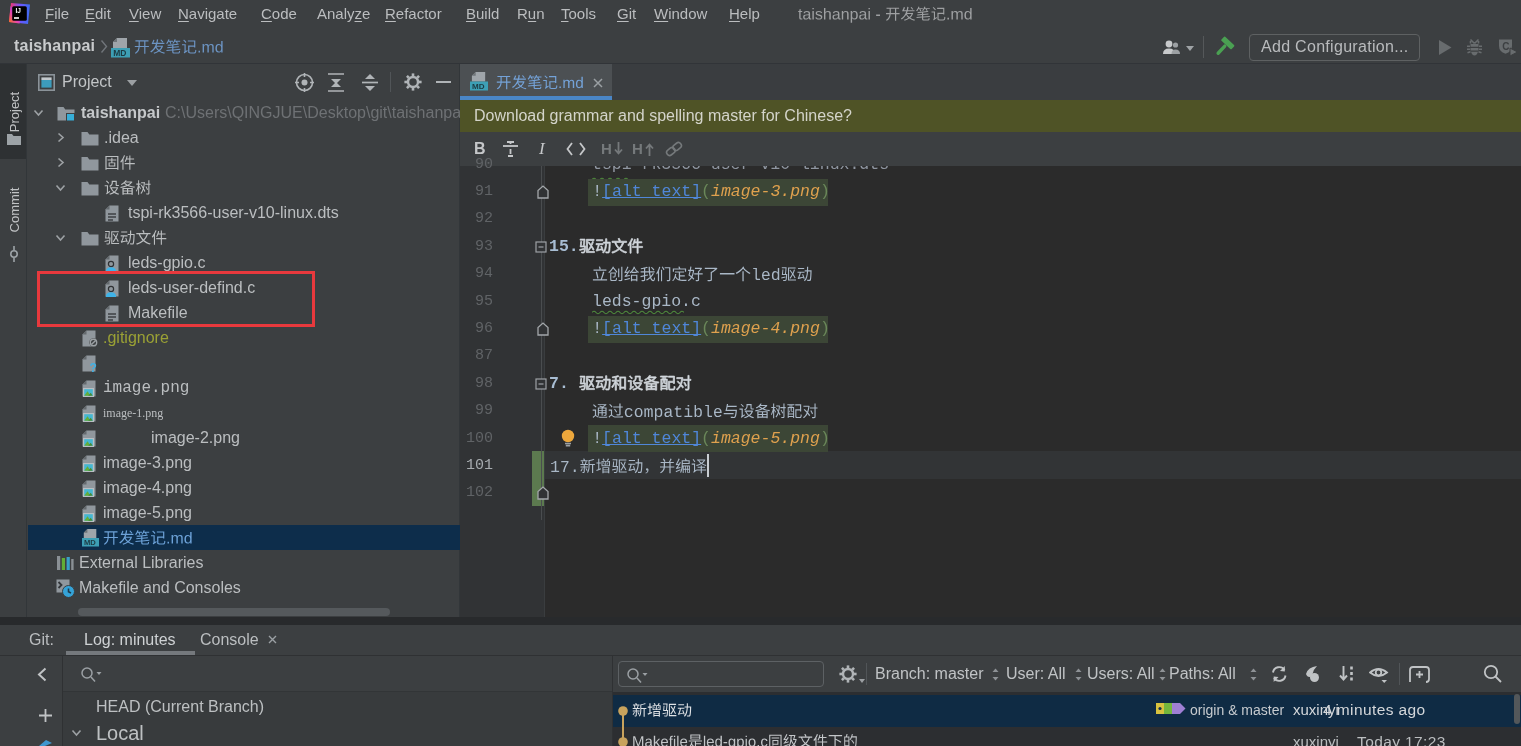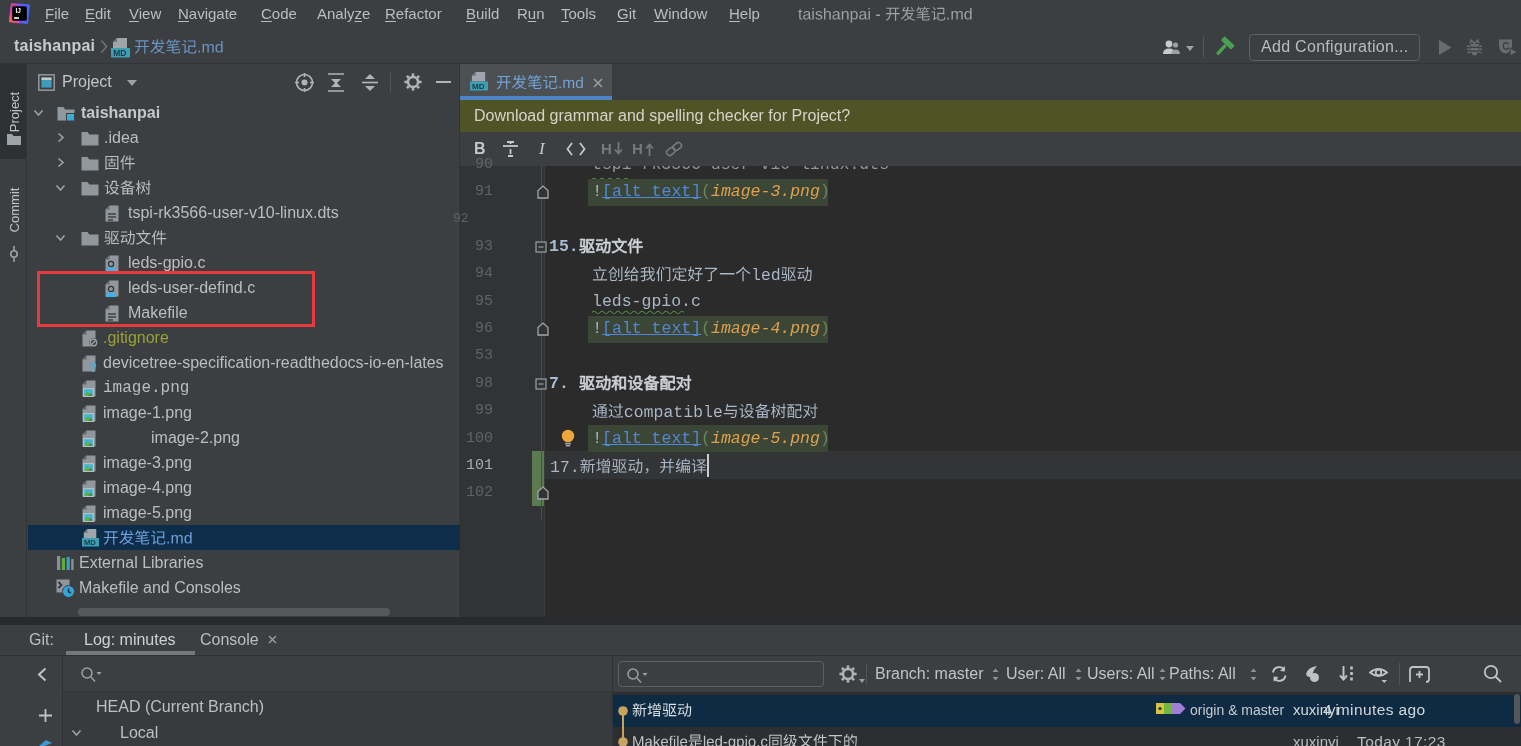--- a/index.html
+++ b/index.html
@@ -144,20 +144,21 @@
     </svg>
     <div class="a" style="left:436px;top:81px;width:15px;height:2px;background:#b0b4b7"></div>
     <svg class="a" style="left:33px;top:108.5px" width="11" height="8" viewBox="0 0 11 8">
       <path d="M1.5 1.5 L5.5 6 L9.5 1.5" stroke="#9da1a4" stroke-width="1.6" fill="none"></path>
     </svg>
     <svg class="a" style="left:57px;top:105.5px" width="18" height="15" viewBox="0 0 18 15">
       <path d="M0.5 1 L6.5 1 L8.3 3.4 L17.5 3.4 L17.5 14.5 L0.5 14.5 Z" fill="#90979d"></path>
       <rect x="9.5" y="7.5" width="8" height="7.5" fill="#36aed8" stroke="#3c3f41" stroke-width="1"></rect>
     </svg>
     <div class="a" style="left:81px;top:100.5px;height:24px;line-height:24px;font-size:16px;color:#c5c8ca;font-weight:bold;font-family:'Liberation Sans',sans-serif;white-space:pre;">taishanpai</div>
+    <div class="a" style="left:165px;top:100.5px;height:24px;line-height:24px;font-size:16px;color:#6e7174;font-weight:normal;font-family:'Liberation Sans',sans-serif;white-space:pre;">C:\Users\QINGJUE\Desktop\git\taishanpa</div>
     <svg class="a" style="left:57px;top:132.0px" width="8" height="11" viewBox="0 0 8 11">
       <path d="M1.5 1.5 L6 5.5 L1.5 9.5" stroke="#9da1a4" stroke-width="1.6" fill="none"></path>
     </svg>
     <svg class="a" style="left:81px;top:130.5px" width="18" height="15" viewBox="0 0 18 15">
       <path d="M0.5 1 L6.5 1 L8.3 3.4 L17.5 3.4 L17.5 14.5 L0.5 14.5 Z" fill="#90979d"></path>
     </svg>
     <div class="a" style="left:104px;top:125.5px;height:24px;line-height:24px;font-size:16px;color:#bbbec0;font-weight:normal;font-family:'Liberation Sans',sans-serif;white-space:pre;">.idea</div>
     <svg class="a" style="left:57px;top:157.0px" width="8" height="11" viewBox="0 0 8 11">
       <path d="M1.5 1.5 L6 5.5 L1.5 9.5" stroke="#9da1a4" stroke-width="1.6" fill="none"></path>
     </svg>
@@ -227,39 +228,38 @@
       <circle cx="11.5" cy="12.5" r="4.2" fill="#3c3f41"></circle>
       <circle cx="11.5" cy="12.5" r="3.2" fill="none" stroke="#9ba0a4" stroke-width="1.4"></circle>
       <path d="M9.4 14.6 L13.6 10.4" stroke="#9ba0a4" stroke-width="1.4"></path>
     </svg>
     <div class="a" style="left:103px;top:325.5px;height:24px;line-height:24px;font-size:16px;color:#9aa135;font-weight:normal;font-family:'Liberation Sans',sans-serif;white-space:pre;">.gitignore</div>
     <svg class="a" style="left:82px;top:354.5px" width="17" height="17" viewBox="0 0 17 17">
       <path d="M4.5 0.5 L13.5 0.5 L13.5 16.5 L0.5 16.5 L0.5 4.5 Z" fill="#90979d"></path>
       <path d="M4.5 0.5 L4.5 4.5 L0.5 4.5 Z" fill="#646a6e"></path>
       <text x="7.5" y="17" font-size="12" font-weight="bold" fill="#42b1e4" font-family="Liberation Sans">?</text>
     </svg>
-    <div class="a" style="left:103px;top:350.5px;height:24px;line-height:24px;font-size:16px;color:#bbbec0;font-weight:normal;font-family:'Liberation Sans',sans-serif;white-space:pre;">devicetree-specification-readthedocs-io-en-lates</div>
     <svg class="a" style="left:82px;top:379.5px" width="17" height="17" viewBox="0 0 17 17">
       <path d="M4.5 0.5 L13.5 0.5 L13.5 16.5 L0.5 16.5 L0.5 4.5 Z" fill="#90979d"></path>
       <path d="M4.5 0.5 L4.5 4.5 L0.5 4.5 Z" fill="#646a6e"></path>
       <rect x="1" y="8" width="11" height="9" fill="#b9bfc3"></rect>
       <rect x="2.2" y="9.2" width="8.6" height="6.6" fill="#45b6d2"></rect>
       <path d="M2.2 15.8 L5.6 11.3 L8.4 15.8 Z" fill="#63ad3a"></path>
       <path d="M6.2 15.8 L8.7 12.7 L10.8 15.8 Z" fill="#4a8a34"></path>
     </svg>
     <div class="a" style="left:103px;top:375.5px;height:24px;line-height:24px;font-size:16px;color:#bbbec0;font-weight:normal;font-family:Liberation Mono, monospace;white-space:pre;">image.png</div>
     <svg class="a" style="left:82px;top:404.5px" width="17" height="17" viewBox="0 0 17 17">
       <path d="M4.5 0.5 L13.5 0.5 L13.5 16.5 L0.5 16.5 L0.5 4.5 Z" fill="#90979d"></path>
       <path d="M4.5 0.5 L4.5 4.5 L0.5 4.5 Z" fill="#646a6e"></path>
       <rect x="1" y="8" width="11" height="9" fill="#b9bfc3"></rect>
       <rect x="2.2" y="9.2" width="8.6" height="6.6" fill="#45b6d2"></rect>
       <path d="M2.2 15.8 L5.6 11.3 L8.4 15.8 Z" fill="#63ad3a"></path>
       <path d="M6.2 15.8 L8.7 12.7 L10.8 15.8 Z" fill="#4a8a34"></path>
     </svg>
-    <div class="a" style="left:103px;top:400.5px;height:24px;line-height:24px;font-size:16px;color:#bbbec0;font-weight:normal;font-family:Liberation Sans, sans-serif;white-space:pre;">image-1.png</div>
+    <div class="a" style="left:103px;top:400.5px;height:24px;line-height:24px;font-size:12px;color:#bbbec0;font-weight:normal;font-family:Liberation Serif, serif;white-space:pre;">image-1.png</div>
     <svg class="a" style="left:82px;top:429.5px" width="17" height="17" viewBox="0 0 17 17">
       <path d="M4.5 0.5 L13.5 0.5 L13.5 16.5 L0.5 16.5 L0.5 4.5 Z" fill="#90979d"></path>
       <path d="M4.5 0.5 L4.5 4.5 L0.5 4.5 Z" fill="#646a6e"></path>
       <rect x="1" y="8" width="11" height="9" fill="#b9bfc3"></rect>
       <rect x="2.2" y="9.2" width="8.6" height="6.6" fill="#45b6d2"></rect>
       <path d="M2.2 15.8 L5.6 11.3 L8.4 15.8 Z" fill="#63ad3a"></path>
       <path d="M6.2 15.8 L8.7 12.7 L10.8 15.8 Z" fill="#4a8a34"></path>
     </svg>
     <div class="a" style="left:103px;top:425.5px;height:24px;line-height:24px;font-size:16px;color:#bbbec0;font-weight:normal;font-family:'Liberation Sans',sans-serif;white-space:pre;margin-left:48px;">image-2.png</div>
     <svg class="a" style="left:82px;top:454.5px" width="17" height="17" viewBox="0 0 17 17">
@@ -328,21 +328,21 @@
     </svg>
     <div class="a" style="left:494px;top:72.0px">
       <svg width="92" height="24" viewBox="0 0 92 24" style="display:block">
         <path d="M12.1 5.1V9.5H7.7V8.9V5.1ZM2.8 9.5V10.7H6.5C6.2 12.8 5.5 14.9 2.8 16.5C3.1 16.7 3.6 17.1 3.8 17.3C6.6 15.5 7.4 13.1 7.7 10.7H12.1V17.3H13.3V10.7H16.7V9.5H13.3V5.1H16.2V4H3.4V5.1H6.5V8.9L6.5 9.5Z M27.9 3.8C28.6 4.5 29.5 5.5 29.9 6.1L30.8 5.4C30.4 4.9 29.5 3.9 28.8 3.2ZM19.7 7.9C19.9 7.8 20.4 7.7 21.4 7.7H23.6C22.5 10.9 20.8 13.4 18 15.1C18.3 15.3 18.7 15.8 18.8 16C20.8 14.8 22.3 13.2 23.4 11.3C24 12.5 24.8 13.5 25.7 14.3C24.4 15.3 22.8 15.9 21.2 16.3C21.4 16.6 21.7 17 21.8 17.3C23.6 16.8 25.2 16.1 26.6 15.1C28 16.1 29.7 16.9 31.7 17.3C31.9 17 32.2 16.5 32.4 16.3C30.6 15.9 28.9 15.3 27.5 14.4C28.9 13.2 29.9 11.6 30.6 9.6L29.8 9.3L29.6 9.3H24.3C24.5 8.8 24.7 8.2 24.9 7.7H31.9L31.9 6.5H25.2C25.5 5.5 25.7 4.4 25.8 3.2L24.5 2.9C24.4 4.2 24.1 5.4 23.9 6.5H21C21.5 5.7 21.9 4.7 22.2 3.7L21 3.4C20.7 4.6 20.1 5.9 19.9 6.2C19.7 6.5 19.6 6.8 19.3 6.8C19.5 7.1 19.7 7.7 19.7 7.9ZM26.6 13.6C25.6 12.7 24.7 11.7 24.1 10.4H29C28.4 11.7 27.6 12.8 26.6 13.6Z M33.9 13.6 34 14.6 39.6 14.1V15.3C39.6 16.8 40.1 17.1 41.8 17.1C42.2 17.1 45 17.1 45.4 17.1C46.9 17.1 47.2 16.6 47.4 14.8C47 14.7 46.6 14.6 46.3 14.4C46.2 15.8 46.1 16.1 45.3 16.1C44.7 16.1 42.4 16.1 41.9 16.1C40.9 16.1 40.8 15.9 40.8 15.3V14L47.6 13.4L47.5 12.4L40.8 13V11.3L46.2 10.9L46.1 9.9L40.8 10.4V9C42.8 8.7 44.7 8.4 46.2 8.1L45.5 7.1C43 7.8 38.7 8.2 35 8.5C35.1 8.7 35.2 9.1 35.2 9.4C36.6 9.3 38.1 9.2 39.6 9.1V10.5L34.7 10.9L34.8 11.9L39.6 11.5V13.1ZM35.9 2.9C35.4 4.5 34.5 6 33.6 7.1C33.8 7.2 34.3 7.5 34.5 7.7C35.1 7.1 35.6 6.3 36 5.5H36.8C37.2 6.2 37.6 7.1 37.8 7.6L38.8 7.3C38.6 6.8 38.3 6.1 38 5.5H40.4V4.5H36.5C36.7 4.1 36.8 3.6 37 3.2ZM42 2.9C41.5 4.5 40.7 5.9 39.6 6.9C39.9 7 40.4 7.3 40.6 7.5C41.2 7 41.7 6.3 42.1 5.5H43.2C43.6 6.1 43.9 6.7 44.1 7.2L45.1 6.9C45 6.5 44.7 6 44.4 5.5H47.5V4.5H42.6C42.8 4.1 43 3.6 43.1 3.2Z M50.4 4.1C51.3 4.9 52.4 5.9 52.8 6.6L53.7 5.8C53.1 5.1 52.1 4.1 51.2 3.4ZM51.6 17V17C51.8 16.7 52.3 16.3 54.8 14.5C54.7 14.3 54.5 13.8 54.5 13.5L52.8 14.6V7.9H49.2V9H51.7V14.6C51.7 15.3 51.2 15.9 50.9 16.1C51.2 16.3 51.5 16.7 51.6 17ZM55 4.1V5.3H61.1V9.2H55.3V15.1C55.3 16.7 55.8 17 57.6 17C58 17 60.7 17 61.1 17C62.8 17 63.2 16.3 63.4 13.8C63.1 13.7 62.6 13.5 62.3 13.3C62.2 15.5 62 15.9 61.1 15.9C60.5 15.9 58.1 15.9 57.7 15.9C56.7 15.9 56.5 15.8 56.5 15.2V10.3H61.1V11.1H62.3V4.1Z M65.4 16V14.4H66.9V16Z M74.1 16V10.8Q74.1 9.6 73.8 9.2Q73.5 8.7 72.6 8.7Q71.8 8.7 71.2 9.4Q70.7 10.1 70.7 11.3V16H69.4V9.6Q69.4 8.2 69.3 7.8H70.6Q70.6 7.9 70.6 8Q70.6 8.2 70.7 8.4Q70.7 8.6 70.7 9.2H70.7Q71.1 8.4 71.7 8Q72.3 7.7 73.1 7.7Q74 7.7 74.6 8.1Q75.1 8.4 75.3 9.2H75.3Q75.8 8.4 76.4 8.1Q77 7.7 77.8 7.7Q79.1 7.7 79.6 8.4Q80.2 9 80.2 10.6V16H78.8V10.8Q78.8 9.6 78.5 9.2Q78.2 8.7 77.4 8.7Q76.5 8.7 76 9.4Q75.5 10.1 75.5 11.3V16Z M87.4 14.7Q87.1 15.5 86.4 15.8Q85.8 16.2 84.9 16.2Q83.3 16.2 82.6 15.1Q81.9 14.1 81.9 12Q81.9 7.7 84.9 7.7Q85.8 7.7 86.4 8Q87.1 8.4 87.4 9.1H87.4L87.4 8.2V4.8H88.8V14.3Q88.8 15.6 88.8 16H87.5Q87.5 15.9 87.5 15.5Q87.5 15 87.5 14.7ZM83.3 11.9Q83.3 13.6 83.8 14.4Q84.2 15.1 85.2 15.1Q86.4 15.1 86.9 14.3Q87.4 13.5 87.4 11.8Q87.4 10.2 86.9 9.5Q86.4 8.7 85.2 8.7Q84.2 8.7 83.8 9.5Q83.3 10.2 83.3 11.9Z" fill="#74a2d8"></path>
       </svg>
     </div>
     <svg class="a" style="left:592px;top:77px" width="12" height="12" viewBox="0 0 12 12">
       <path d="M2 2 L10 10 M10 2 L2 10" stroke="#9ba0a4" stroke-width="1.5"></path>
     </svg>
     <div class="a" style="left:460px;top:100px;width:1061px;height:32px;background:#4f5326"></div>
-    <div class="a" style="left:474px;top:104.0px;height:24px;line-height:24px;font-size:16px;color:#d4d4ca;font-weight:normal;font-family:'Liberation Sans',sans-serif;white-space:pre;">Download grammar and spelling checker for Project?</div>
+    <div class="a" style="left:474px;top:104.0px;height:24px;line-height:24px;font-size:16px;color:#d4d4ca;font-weight:normal;font-family:'Liberation Sans',sans-serif;white-space:pre;">Download grammar and spelling master for Chinese?</div>
     <div class="a" style="left:460px;top:132px;width:1061px;height:34px;background:#3c3f41"></div>
     <div class="a" style="left:474px;top:137.0px;height:24px;line-height:24px;font-size:16px;color:#c5c7c9;font-weight:bold;font-family:'Liberation Sans',sans-serif;white-space:pre;">B</div>
     <svg class="a" style="left:502px;top:141px" width="17" height="16" viewBox="0 0 17 16">
 <path d="M1 5 L16 5" stroke="#c5c7c9" stroke-width="1.8"></path>
 <path d="M5 1 L12 1 M8.5 1 L8.5 3" stroke="#c5c7c9" stroke-width="1.8"></path>
 <path d="M8.5 8 L8.5 13 M6 15 L11 15" stroke="#c5c7c9" stroke-width="1.8"></path>
     </svg>
     <div class="a" style="left:539px;top:137.0px;height:24px;line-height:24px;font-size:17px;color:#c5c7c9;font-weight:normal;font-family:'Liberation Serif',serif;white-space:pre;font-style:italic">I</div>
     <svg class="a" style="left:566px;top:142px" width="20" height="14" viewBox="0 0 20 14">
 <path d="M6 1 L1.5 7 L6 13 M14 1 L18.5 7 L14 13" stroke="#c5c7c9" stroke-width="1.8" fill="none"></path>
@@ -362,26 +362,26 @@
       </g>
     </svg>
     <div class="a" style="left:460px;top:166px;width:1061px;height:451px;background:#2b2b2b"></div>
     <div class="a" style="left:460px;top:166px;width:84px;height:451px;background:#313335"></div>
     <div class="a" style="left:544px;top:166px;width:1px;height:451px;background:#3a3d3f"></div>
     <div class="a" style="left:545px;top:451.3px;width:976px;height:28px;background:#323436"></div>
     <div class="a" style="left:532px;top:451.3px;width:12px;height:55px;background:#5c7a4f"></div>
     <div class="a" style="left:541px;top:166px;width:1px;height:354px;background:#4a4d4f"></div>
     <div class="a" style="left:475.0px;top:152.6px;height:24px;line-height:24px;font-size:15px;color:#606366;font-weight:normal;font-family:'Liberation Mono',monospace;white-space:pre;">90</div>
     <div class="a" style="left:475.0px;top:180.0px;height:24px;line-height:24px;font-size:15px;color:#606366;font-weight:normal;font-family:'Liberation Mono',monospace;white-space:pre;">91</div>
-    <div class="a" style="left:453px;top:207.4px;height:24px;line-height:24px;font-size:13px;color:#606366;font-weight:normal;font-family:'Liberation Mono',monospace;white-space:pre;">92</div>
+    <div class="a" style="left:475.0px;top:207.4px;height:24px;line-height:24px;font-size:15px;color:#606366;font-weight:normal;font-family:'Liberation Mono',monospace;white-space:pre;">92</div>
     <div class="a" style="left:475.0px;top:234.8px;height:24px;line-height:24px;font-size:15px;color:#606366;font-weight:normal;font-family:'Liberation Mono',monospace;white-space:pre;">93</div>
     <div class="a" style="left:475.0px;top:262.2px;height:24px;line-height:24px;font-size:15px;color:#606366;font-weight:normal;font-family:'Liberation Mono',monospace;white-space:pre;">94</div>
     <div class="a" style="left:475.0px;top:289.6px;height:24px;line-height:24px;font-size:15px;color:#606366;font-weight:normal;font-family:'Liberation Mono',monospace;white-space:pre;">95</div>
     <div class="a" style="left:475.0px;top:317.0px;height:24px;line-height:24px;font-size:15px;color:#606366;font-weight:normal;font-family:'Liberation Mono',monospace;white-space:pre;">96</div>
-    <div class="a" style="left:475.0px;top:344.4px;height:24px;line-height:24px;font-size:15px;color:#606366;font-weight:normal;font-family:'Liberation Mono',monospace;white-space:pre;">53</div>
+    <div class="a" style="left:475.0px;top:344.4px;height:24px;line-height:24px;font-size:15px;color:#606366;font-weight:normal;font-family:'Liberation Mono',monospace;white-space:pre;">87</div>
     <div class="a" style="left:475.0px;top:371.8px;height:24px;line-height:24px;font-size:15px;color:#606366;font-weight:normal;font-family:'Liberation Mono',monospace;white-space:pre;">98</div>
     <div class="a" style="left:475.0px;top:399.2px;height:24px;line-height:24px;font-size:15px;color:#606366;font-weight:normal;font-family:'Liberation Mono',monospace;white-space:pre;">99</div>
     <div class="a" style="left:466.0px;top:426.6px;height:24px;line-height:24px;font-size:15px;color:#606366;font-weight:normal;font-family:'Liberation Mono',monospace;white-space:pre;">100</div>
     <div class="a" style="left:466.0px;top:454.0px;height:24px;line-height:24px;font-size:15px;color:#a7acb0;font-weight:normal;font-family:'Liberation Mono',monospace;white-space:pre;">101</div>
     <div class="a" style="left:466.0px;top:481.4px;height:24px;line-height:24px;font-size:15px;color:#606366;font-weight:normal;font-family:'Liberation Mono',monospace;white-space:pre;">102</div>
     <svg class="a" style="left:536px;top:185.0px" width="14" height="14" viewBox="0 0 14 14">
       <path d="M2 13 L2 5.5 L7 1 L12 5.5 L12 13 Z" fill="#313335" stroke="#a3a7aa" stroke-width="1.3"></path>
     </svg>
     <svg class="a" style="left:535px;top:240.8px" width="12" height="12" viewBox="0 0 12 12">
       <rect x="1" y="1" width="10" height="10" fill="#313335" stroke="#9da1a5" stroke-width="1.2"></rect>
@@ -482,21 +482,21 @@
     <svg class="a" style="left:80px;top:666px" width="22" height="17" viewBox="0 0 22 17">
 <circle cx="7" cy="7" r="5" fill="none" stroke="#9ba0a4" stroke-width="1.5"></circle>
 <path d="M11 11 L15 15.5" stroke="#9ba0a4" stroke-width="1.5"></path>
 <path d="M16.5 6 L21.5 6 L19 9 Z" fill="#9ba0a4"></path>
     </svg>
     <div class="a" style="left:63px;top:691px;width:549px;height:1px;background:#323537"></div>
     <div class="a" style="left:96px;top:695.0px;height:24px;line-height:24px;font-size:16px;color:#bdc0c2;font-weight:normal;font-family:'Liberation Sans',sans-serif;white-space:pre;">HEAD (Current Branch)</div>
     <svg class="a" style="left:71px;top:729px" width="11" height="8" viewBox="0 0 11 8">
       <path d="M1.5 1.5 L5.5 6 L9.5 1.5" stroke="#9da1a4" stroke-width="1.6" fill="none"></path>
     </svg>
-    <div class="a" style="left:96px;top:721.0px;height:24px;line-height:24px;font-size:16px;color:#bdc0c2;font-weight:normal;font-family:'Liberation Sans',sans-serif;white-space:pre;margin-left:24px;">Local</div>
+    <div class="a" style="left:96px;top:721.0px;height:24px;line-height:24px;font-size:20px;color:#bdc0c2;font-weight:normal;font-family:'Liberation Sans',sans-serif;white-space:pre;">Local</div>
     <div class="a" style="left:612px;top:656px;width:1px;height:90px;background:#2f3133"></div>
     <div class="a" style="left:613px;top:656px;width:908px;height:90px;background:#2c2e31"></div>
     <div class="a" style="left:613px;top:656px;width:908px;height:36px;background:#3c3f41"></div>
     <div class="a" style="left:618px;top:661px;width:206px;height:26px;border:1px solid #5d6164;border-radius:4px;box-sizing:border-box"></div>
     <svg class="a" style="left:626px;top:667px" width="22" height="17" viewBox="0 0 22 17">
 <circle cx="7" cy="7" r="5" fill="none" stroke="#9ba0a4" stroke-width="1.5"></circle>
 <path d="M11 11 L15 15.5" stroke="#9ba0a4" stroke-width="1.5"></path>
 <path d="M16.5 6 L21.5 6 L19 9 Z" fill="#9ba0a4"></path>
     </svg>
     <svg class="a" style="left:839px;top:665px" width="18" height="18" viewBox="0 0 18 18">

